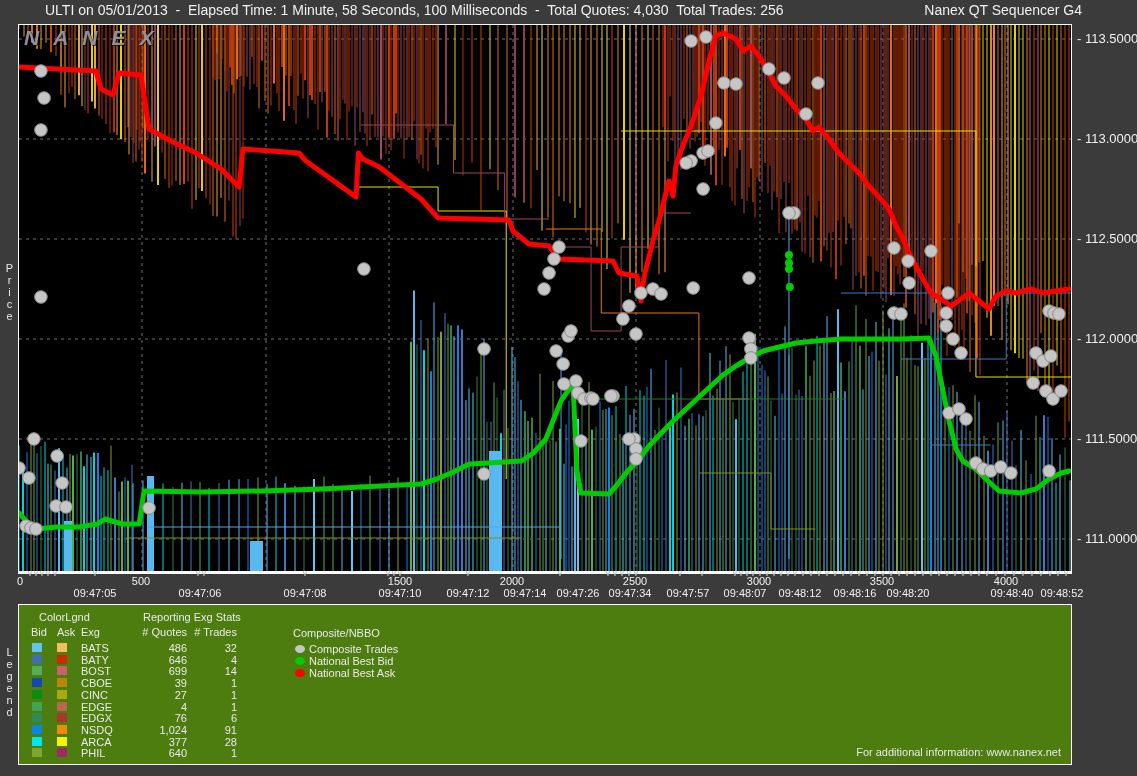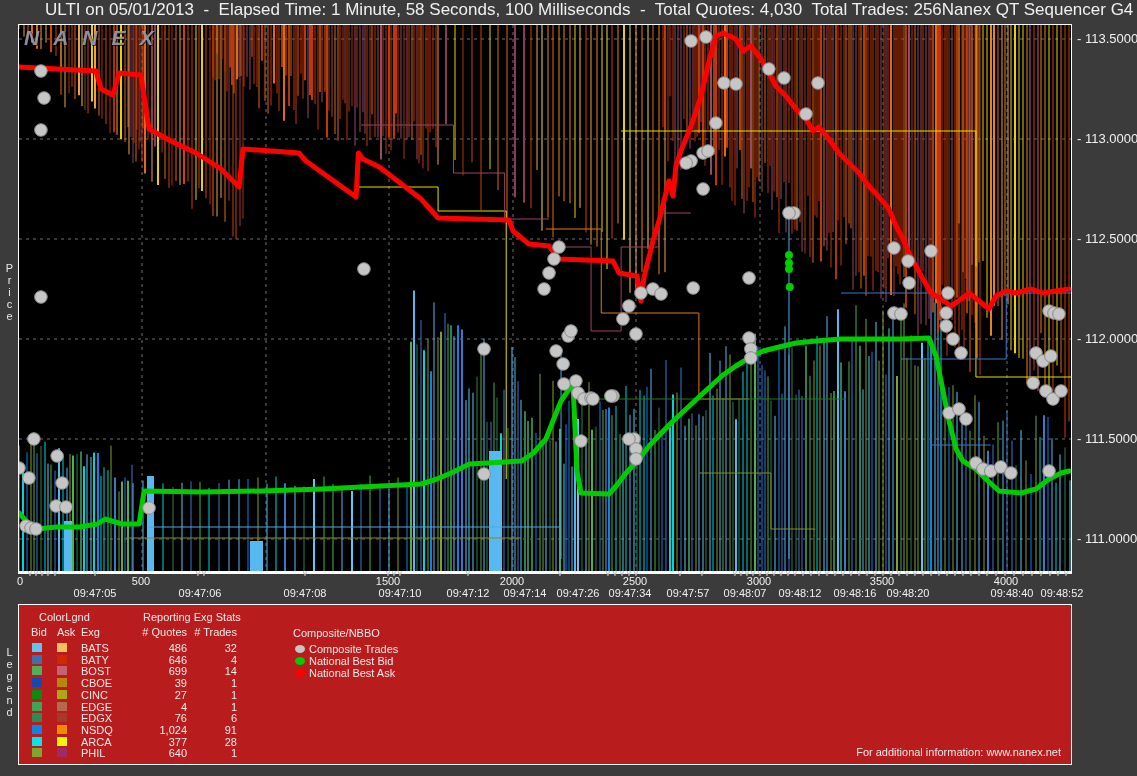--- a/index.html
+++ b/index.html
@@ -1,37 +1,37 @@
 <!DOCTYPE html>
 <html><head>
 <meta charset="utf-8">
 <style>
   html,body{margin:0;padding:0;background:#3B3B3B;}
   body{width:1137px;height:776px;position:relative;overflow:hidden;
        font-family:"Liberation Sans","DejaVu Sans",sans-serif;color:#EAEAEA;}
   .titlebar{position:absolute;left:0;top:0;width:1137px;height:19px;
             display:flex;justify-content:space-between;align-items:center;
-            font-size:17px;color:#F0F0F0;}
+            font-size:14px;color:#F0F0F0;}
   .titlebar span{white-space:pre;}
   .titlebar .lt{margin-left:45px;}
   .titlebar .rt{margin-right:55px;}
   .plot{position:absolute;left:18px;top:24px;width:1052px;height:546px;
         background:#000;border:1px solid #FFF;border-bottom:3px solid #FFF;}
   .plot svg{display:block;}
   .watermark{position:absolute;left:24px;top:26px;font-size:21px;font-weight:bold;
              font-style:italic;letter-spacing:14px;color:rgba(155,155,175,.9);
              text-shadow:1px 1px 0 rgba(0,0,0,.6);pointer-events:none;}
   .vlabel{position:absolute;left:3px;width:13px;font-size:11px;line-height:12px;
           color:#E8E8E8;white-space:pre-line;text-align:center;}
   .ytick{position:absolute;font-size:13px;color:#F0F0F0;white-space:pre;}
   .xtick{position:absolute;top:575px;font-size:11px;color:#F0F0F0;transform:translateX(-50%);}
   .ttick{position:absolute;top:587px;font-size:11px;color:#F0F0F0;transform:translateX(-50%);}
   .caret{position:absolute;top:569px;font-size:8px;color:#ACACAC;transform:translateX(-50%);}
   .legendpanel{position:absolute;left:18px;top:604px;width:1052px;height:159px;
-               background:#b91c1c;border:1px solid #FFF;font-size:11px;}
+               background:#4d7c0f;border:1px solid #FFF;font-size:11px;}
   .lp-abs{position:absolute;white-space:pre;}
   .swatch{position:absolute;width:10px;height:9px;}
   .num{text-align:right;}
   .nbbo-dot{position:absolute;width:10px;height:8px;border-radius:50%;}
   .url{position:absolute;right:10px;bottom:6px;font-size:11px;color:#E8E8E8;}
 </style>
 </head>
 <body>
 
 <div class="titlebar">
@@ -791,21 +791,21 @@
     <div class="ytick" style="left: 1077px; top: 131px;">- 113.0000</div>
     <div class="ytick" style="left: 1077px; top: 231px;">- 112.5000</div>
     <div class="ytick" style="left: 1077px; top: 331px;">- 112.0000</div>
     <div class="ytick" style="left: 1077px; top: 431px;">- 111.5000</div>
     <div class="ytick" style="left: 1077px; top: 531px;">- 111.0000</div>
   </div>
 <div id="xticks">
     <div class="xtick" style="left: 20px;">0</div>
     <div class="xtick" style="left: 141px;">500</div>
     <div class="xtick" style="left: 259px; margin-top: 41px;">1000</div>
-    <div class="xtick" style="left: 388px;">1500</div>
+    <div class="xtick" style="left: 400px;">1500</div>
     <div class="xtick" style="left: 512px;">2000</div>
     <div class="xtick" style="left: 635px;">2500</div>
     <div class="xtick" style="left: 759px;">3000</div>
     <div class="xtick" style="left: 882px;">3500</div>
     <div class="xtick" style="left: 1006px;">4000</div>
   </div>
 <div id="tticks">
     <div class="ttick" style="left: 95px;">09:47:05</div>
     <div class="ttick" style="left: 200px;">09:47:06</div>
     <div class="ttick" style="left: 305px;">09:47:08</div>

